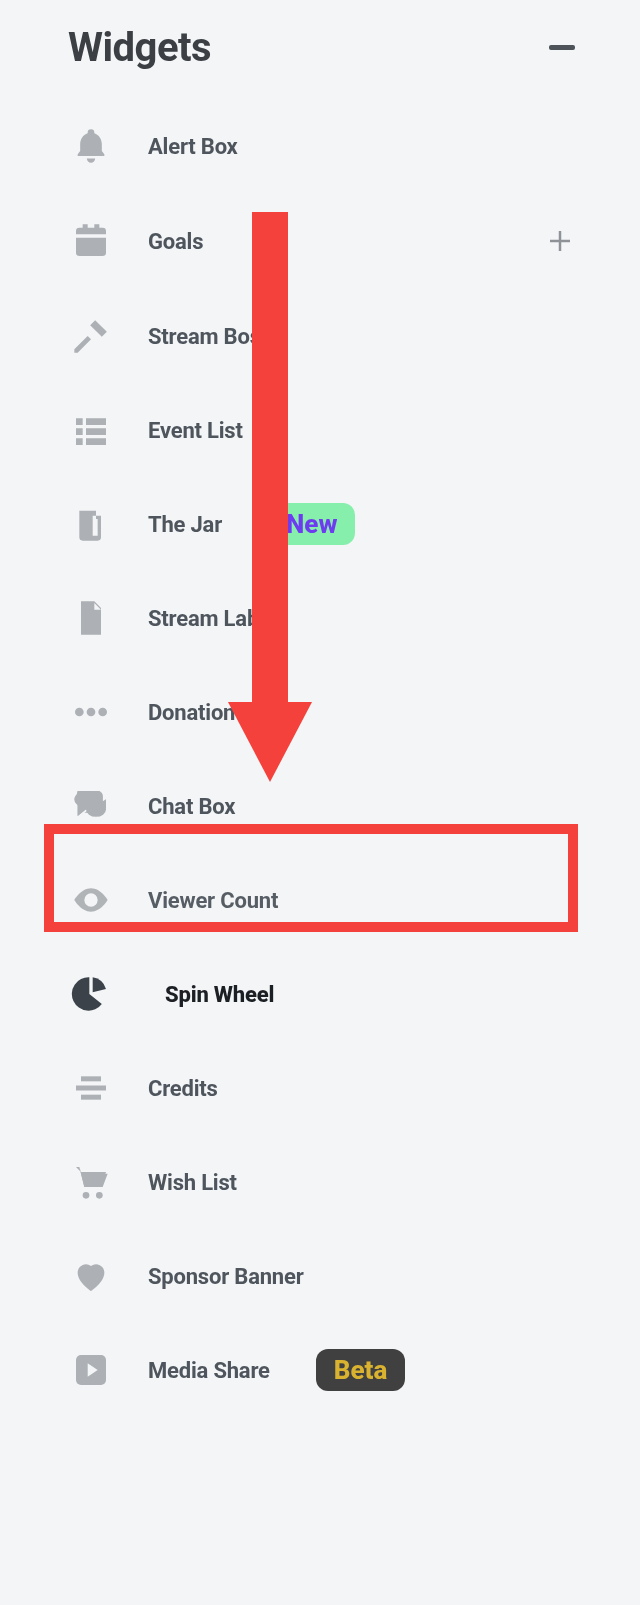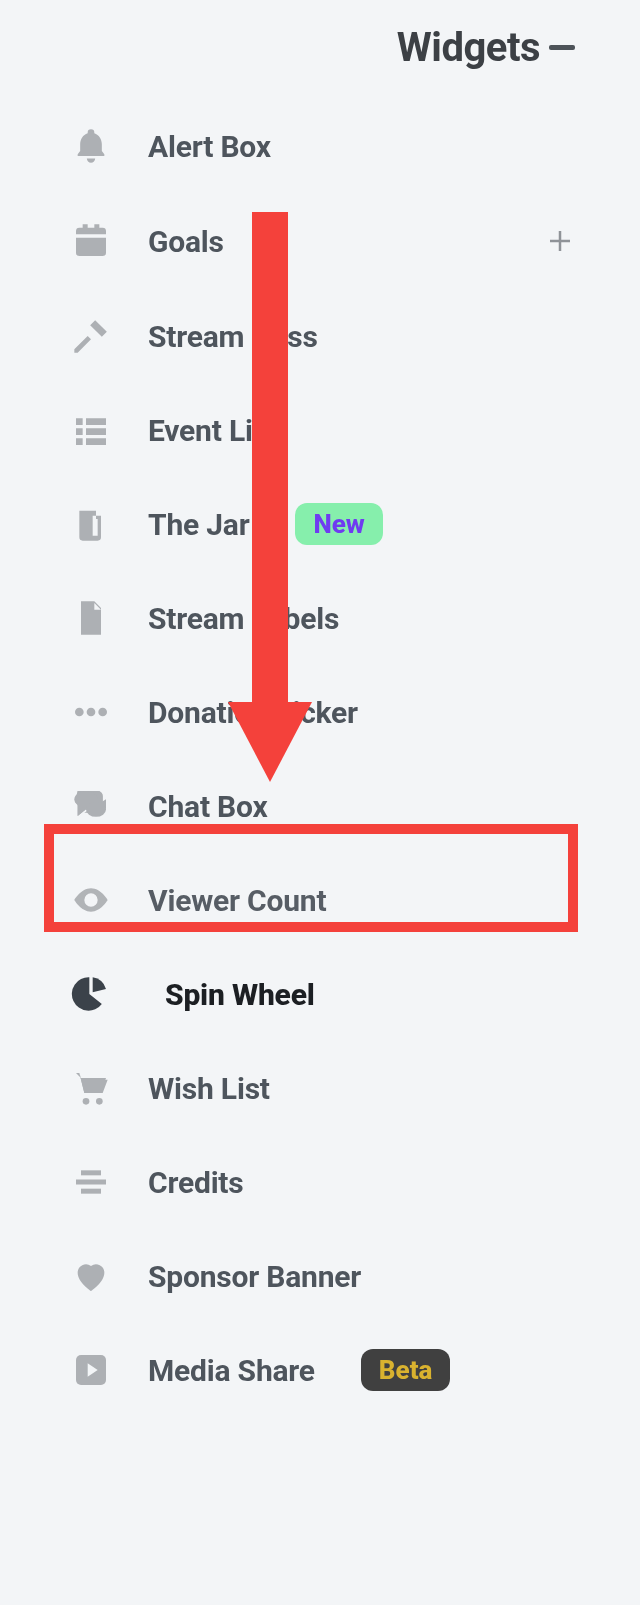--- a/index.html
+++ b/index.html
@@ -10,21 +10,21 @@
     width: 640px;
   }
   .panel {
     padding: 24px 56px 40px 68px;
     box-sizing: border-box;
     position: relative;
   }
   .panel-header {
     display: flex;
     align-items: center;
-    justify-content: flex-end;
+    justify-content: space-between;
     margin-bottom: 28px;
   }
   .panel-title {
     font-size: 40px;
     font-weight: 750;
     color: #3c4045;
     letter-spacing: -0.5px;
   }
   .collapse-btn {
     width: 44px;
@@ -61,21 +61,21 @@
     justify-content: center;
     flex: 0 0 42px;
   }
   .icon-wrap svg {
     width: 40px;
     height: 40px;
   }
   .icon-muted { fill: #adb0b4; }
   .icon-dark { fill: #3b424a; }
   .widget-label {
-    font-size: 30px;
+    font-size: 22px;
     font-weight: 700;
     color: #4e555d;
     letter-spacing: -0.2px;
   }
   .widget-item.active .widget-label {
     color: #1c1f23;
     font-weight: 800;
     margin-left: 17px;
   }
   .badge {
@@ -249,43 +249,43 @@
             <path class="icon-dark" d="M11 2v10l7.5 6A10 10 0 1 1 11 2z"></path>
             <path class="icon-dark" d="M13 2a10 10 0 0 1 8 7l-8 2V2z"></path>
           </svg>
       </span>
       <span class="widget-label">Spin Wheel</span>
     </li>
 
     <li class="widget-item">
       <span class="icon-wrap">
         <svg viewBox="0 0 24 24">
+            <rect class="icon-muted" x="6" y="5" width="12" height="3"></rect>
+            <rect class="icon-muted" x="3" y="10.5" width="18" height="3"></rect>
+            <rect class="icon-muted" x="6" y="16" width="12" height="3"></rect>
+          </svg>
+      </span>
+      <span class="widget-label">Credits</span>
+    </li>
+
+    <li class="widget-item">
+      <span class="icon-wrap">
+        <svg viewBox="0 0 24 24">
             <path class="icon-muted" d="M3 3h2l3 12h11l3-8H7M9 20a2 2 0 1 0 0-0 2 2 0 0 0 0 0z"></path>
             <circle class="icon-muted" cx="9" cy="20" r="2"></circle>
             <circle class="icon-muted" cx="17" cy="20" r="2"></circle>
             <path class="icon-muted" d="M3 3h2l1 3h15l-3 9H8L5 3H3z"></path>
           </svg>
       </span>
       <span class="widget-label">Wish List</span>
     </li>
 
     <li class="widget-item">
       <span class="icon-wrap">
         <svg viewBox="0 0 24 24">
-            <rect class="icon-muted" x="6" y="5" width="12" height="3"></rect>
-            <rect class="icon-muted" x="3" y="10.5" width="18" height="3"></rect>
-            <rect class="icon-muted" x="6" y="16" width="12" height="3"></rect>
-          </svg>
-      </span>
-      <span class="widget-label">Credits</span>
-    </li>
-
-    <li class="widget-item">
-      <span class="icon-wrap">
-        <svg viewBox="0 0 24 24">
             <path class="icon-muted" d="M12 21s-8-5.2-8-11a5 5 0 0 1 8-4 5 5 0 0 1 8 4c0 5.8-8 11-8 11z"></path>
           </svg>
       </span>
       <span class="widget-label">Sponsor Banner</span>
     </li>
 
     <li class="widget-item">
       <span class="icon-wrap">
         <svg viewBox="0 0 24 24">
             <rect class="icon-muted" x="3" y="3" width="18" height="18" rx="3"></rect>

